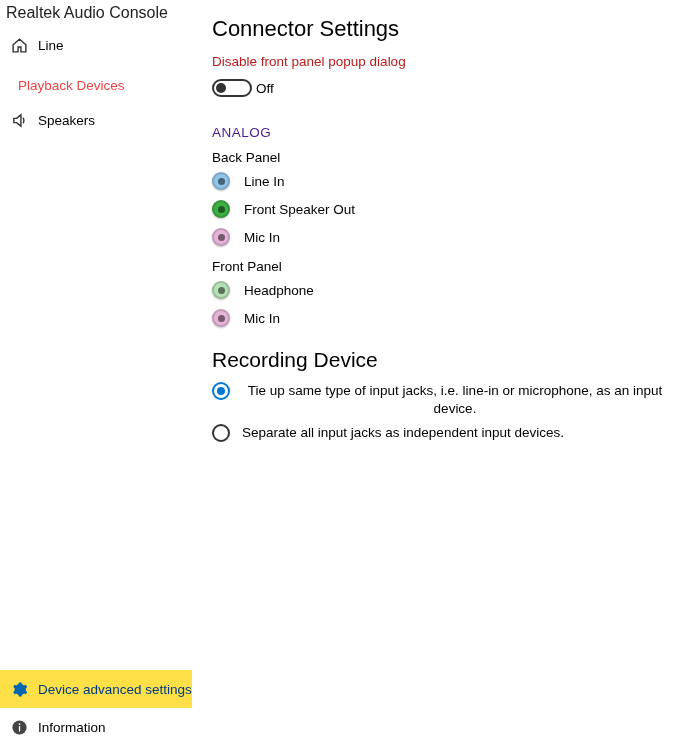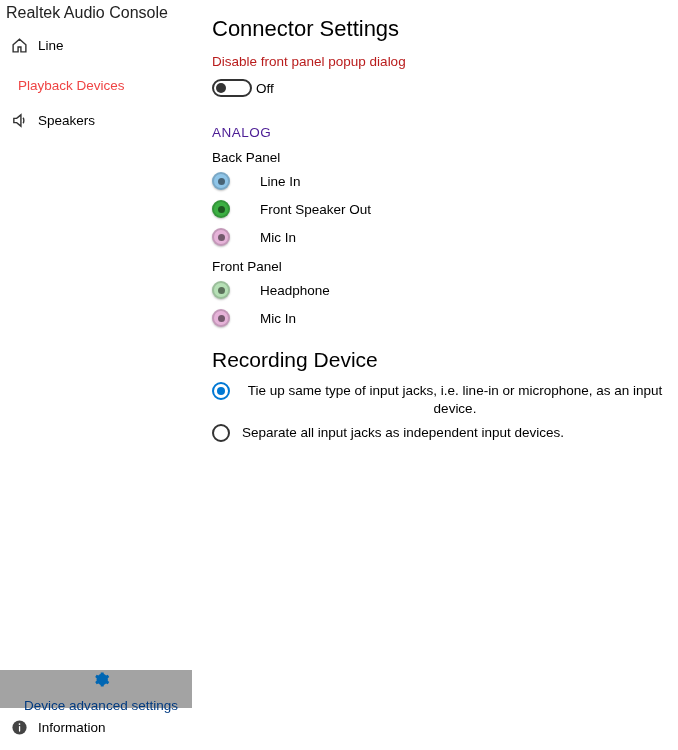--- a/index.html
+++ b/index.html
@@ -21,36 +21,36 @@
     }
     .sb-title { font-size:16px; padding:4px 6px 4px 6px; color:#222;}
     .sb-item {
       display:flex;
       align-items:center;
       height:38px;
       padding-left:10px;
       gap:10px;
       cursor:pointer;
     }
-    .sb-item.selected { background:#a3a3a3; color:#003a80;flex-direction:column;}
+    .sb-item.selected { background:#fde047; color:#003a80;}
     .sb-item.selected .label{color:#003a80;}
     .sb-header {
       font-size:13.5px;
       color:#ef4444;
       padding:14px 0 8px 18px;
     }
     .icon-slot{width:18px;height:18px;display:flex;align-items:center;justify-content:center;flex:0 0 18px;}
     .sb-bottom { margin-top:auto; padding-bottom:4px;}
     .content { flex:1; padding:8px 10px 0 20px;}
     h1{font-weight:400;font-size:22px;margin:8px 0 12px 0;}
     h2{font-weight:400;font-size:21px;margin:18px 0 10px 0;}
     .subtext{font-size:13.5px;color:#b91c1c;margin-bottom:10px;}
     .section-caption{font-size:13.5px;color:#4c1d95;letter-spacing:0.5px;margin-top:28px;}
     .subheader{font-size:13.5px;margin-top:10px;color:#000;}
-    .jack-row{display:flex;align-items:center;gap:30px;margin:4px 0 4px 0;height:24px;}
+    .jack-row{display:flex;align-items:center;gap:14px;margin:4px 0 4px 0;height:24px;}
     .jack-label{font-size:13.5px;}
     .jack-dot{
       width:18px;height:18px;border-radius:50%;
       display:flex;align-items:center;justify-content:center;
       box-shadow:inset 0 0 0 2px rgba(0,0,0,.15), 0 1px 2px rgba(0,0,0,.25);
       position:relative;
     }
     .jack-dot::after{
       content:"";width:7px;height:7px;border-radius:50%;
       background:rgba(0,0,0,.5);

